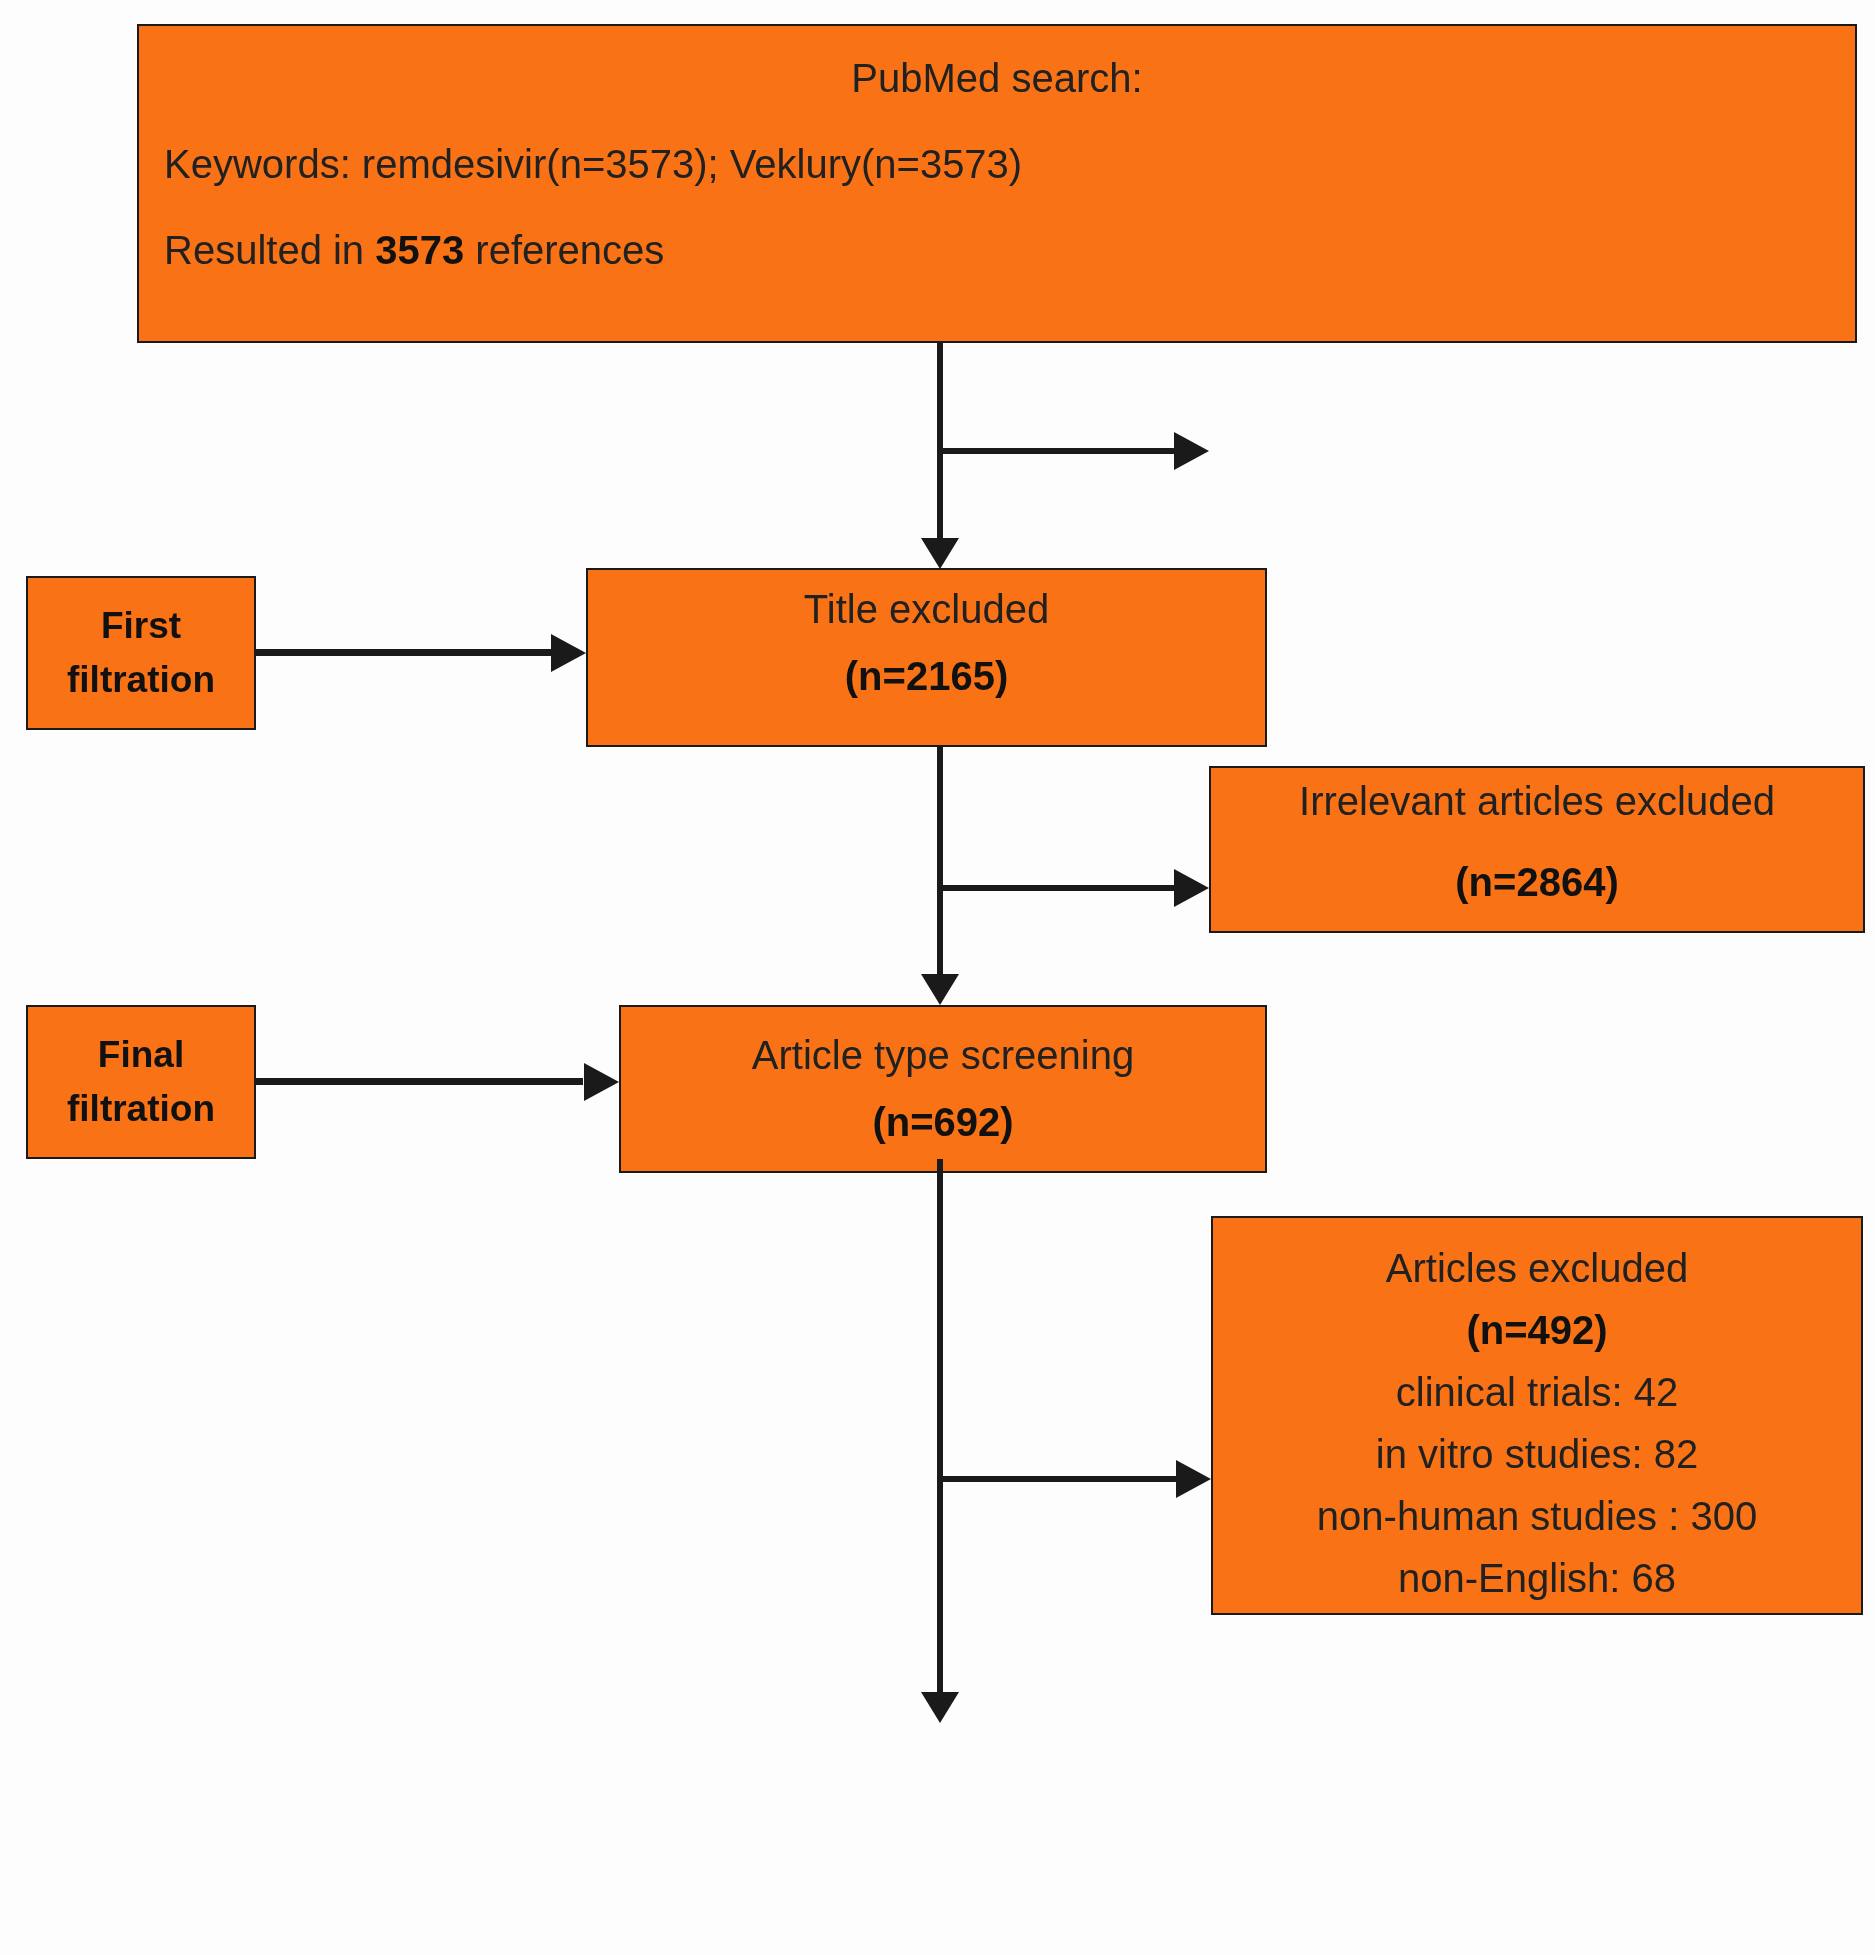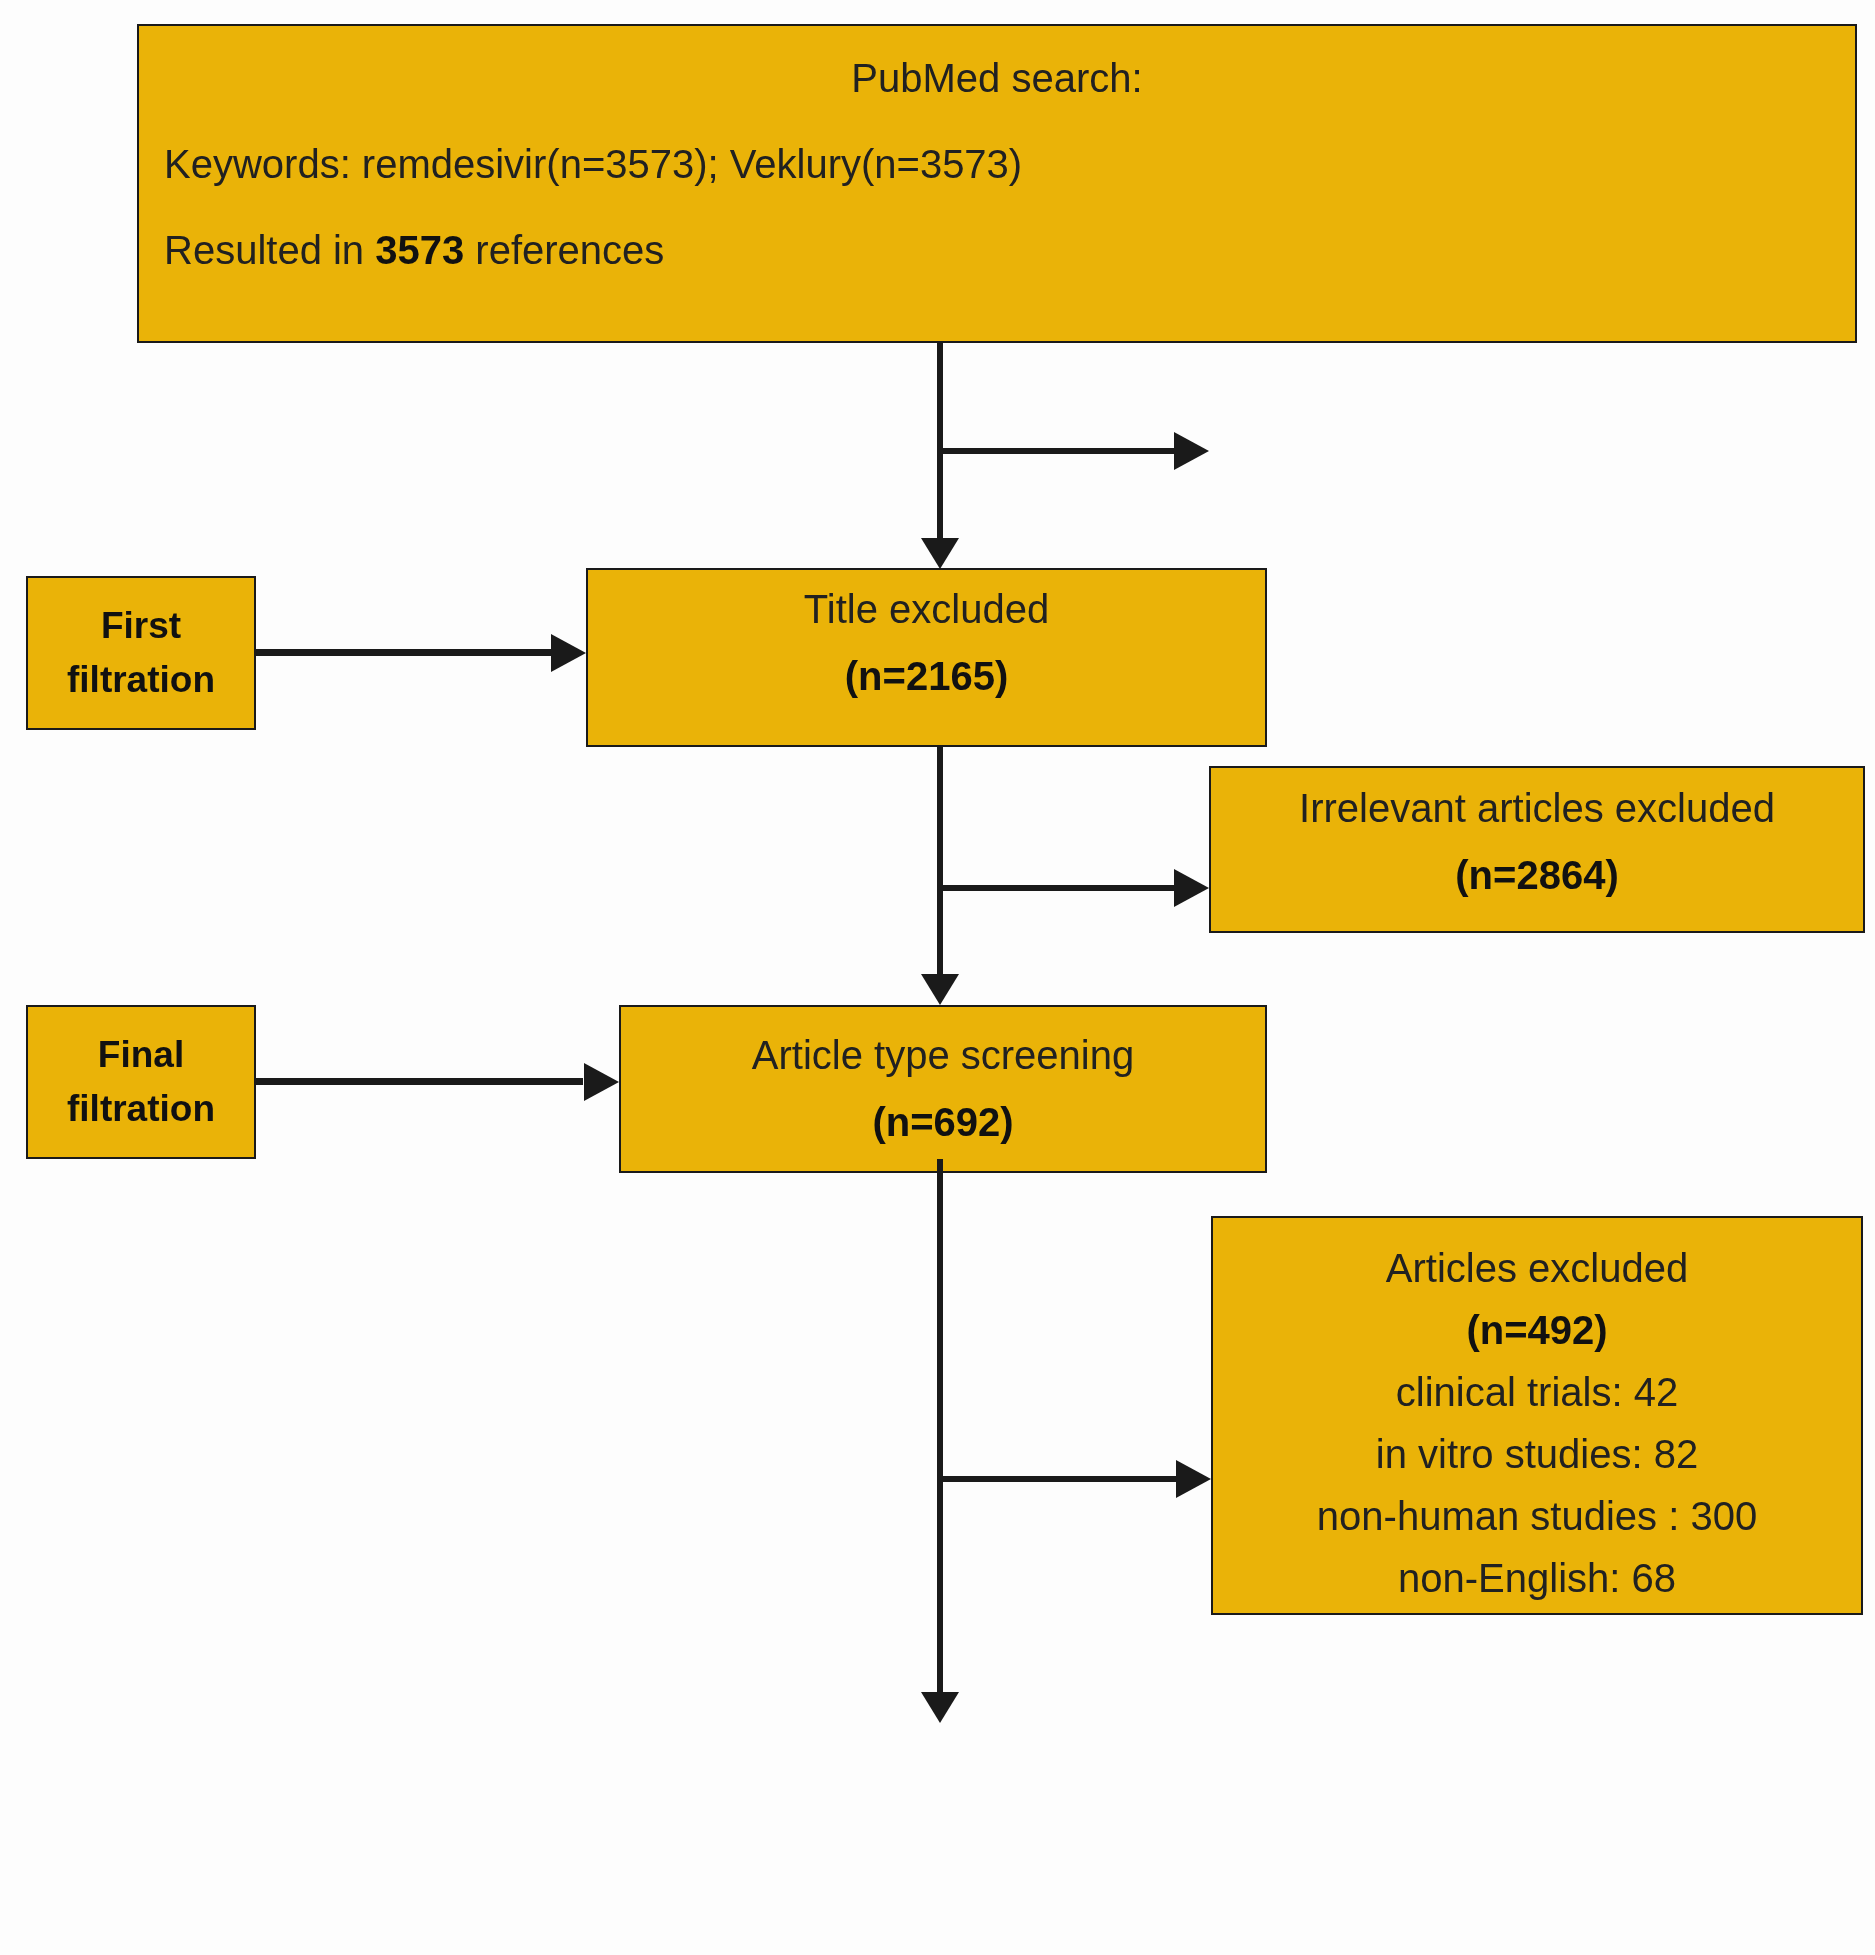--- a/index.html
+++ b/index.html
@@ -8,21 +8,21 @@
     width:1875px;
     height:1955px;
     background:#fdfdfd;
     font-family:"Liberation Sans", sans-serif;
     color:#212121;
     overflow:hidden;
   }
   .box{
     position:absolute;
     border:2.9px solid #1a1a1a;
-    background:#eab308;
+    background:#f97316;
     box-sizing:border-box;
     display:flex;
     flex-direction:column;
     align-items:center;
     justify-content:center;
     text-align:center;
     font-size:40px;
   }
   .line2{line-height:67px;}
   .bold{font-weight:bold;color:#111;}
@@ -80,21 +80,21 @@
     <div class="line2">Title excluded</div>
     <div class="line2 bold">(n=2165)</div>
   </div>
 
   <div class="vline" style="left:937px;top:747px;width:5.9px;height:229px;"></div>
   <div class="arrow-down" style="left:921px;top:974px;"></div>
 
   <div class="hline" style="left:940px;top:885px;width:234px;height:5.9px;"></div>
   <div class="arrow-right" style="left:1174px;top:869px;"></div>
 
-  <div class="box" style="left:1209px;top:766px;width:656px;height:167px;padding-bottom:14.7px;">
+  <div class="box" style="left:1209px;top:766px;width:656px;height:167px;padding-bottom:14.7px;justify-content:space-between;">
     <div class="line2">Irrelevant articles excluded</div>
     <div class="line2 bold">(n=2864)</div>
   </div>
 
   <div class="box sideBox" style="left:26px;top:1005px;width:230px;height:154px;">
     <div>Final</div>
     <div>filtration</div>
   </div>
 
   <div class="hline" style="left:256px;top:1078px;width:327px;height:7.3px;"></div>

